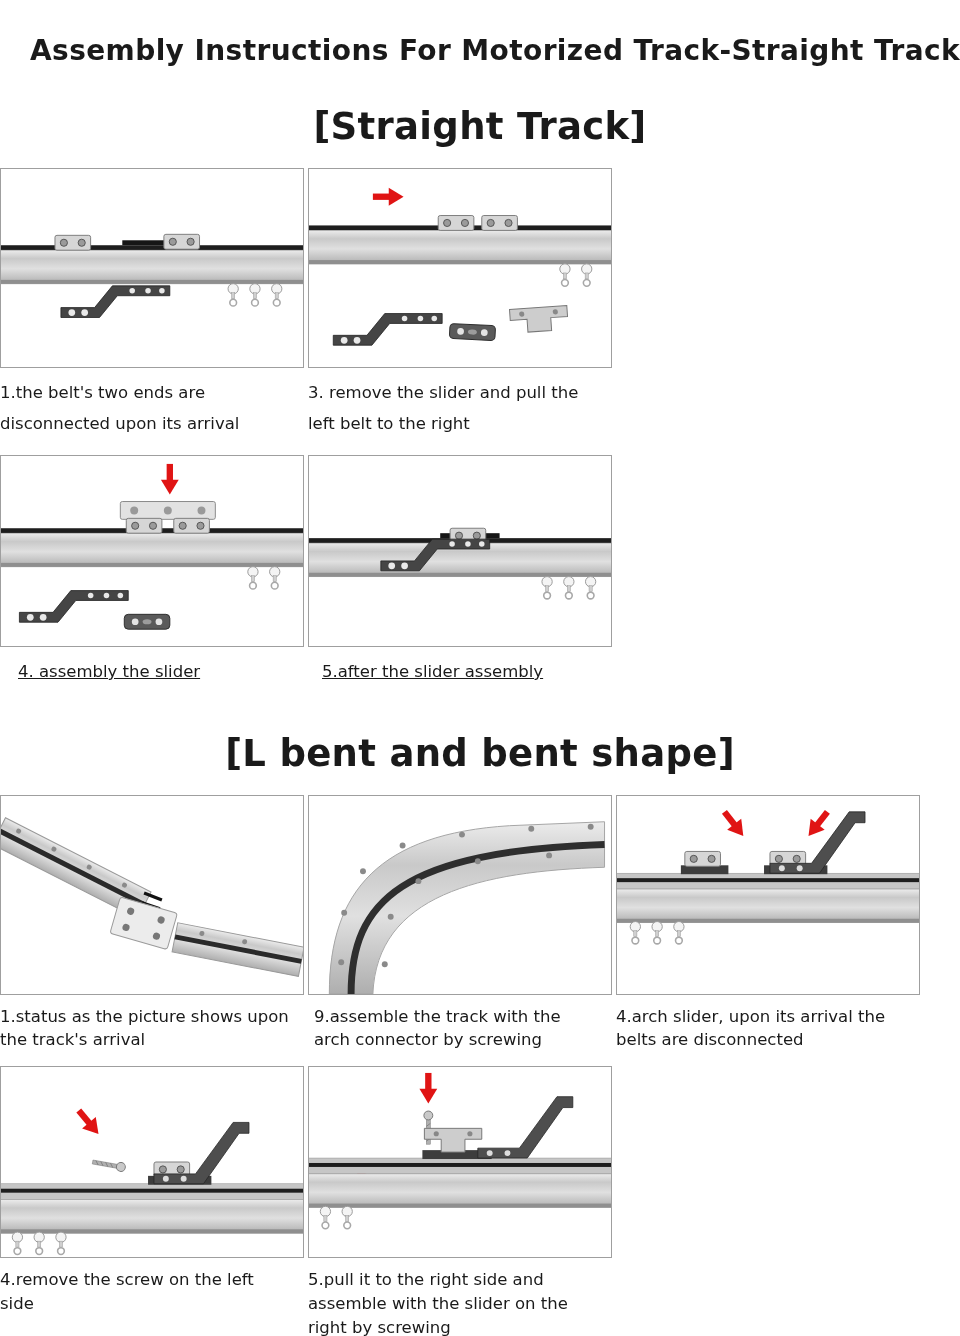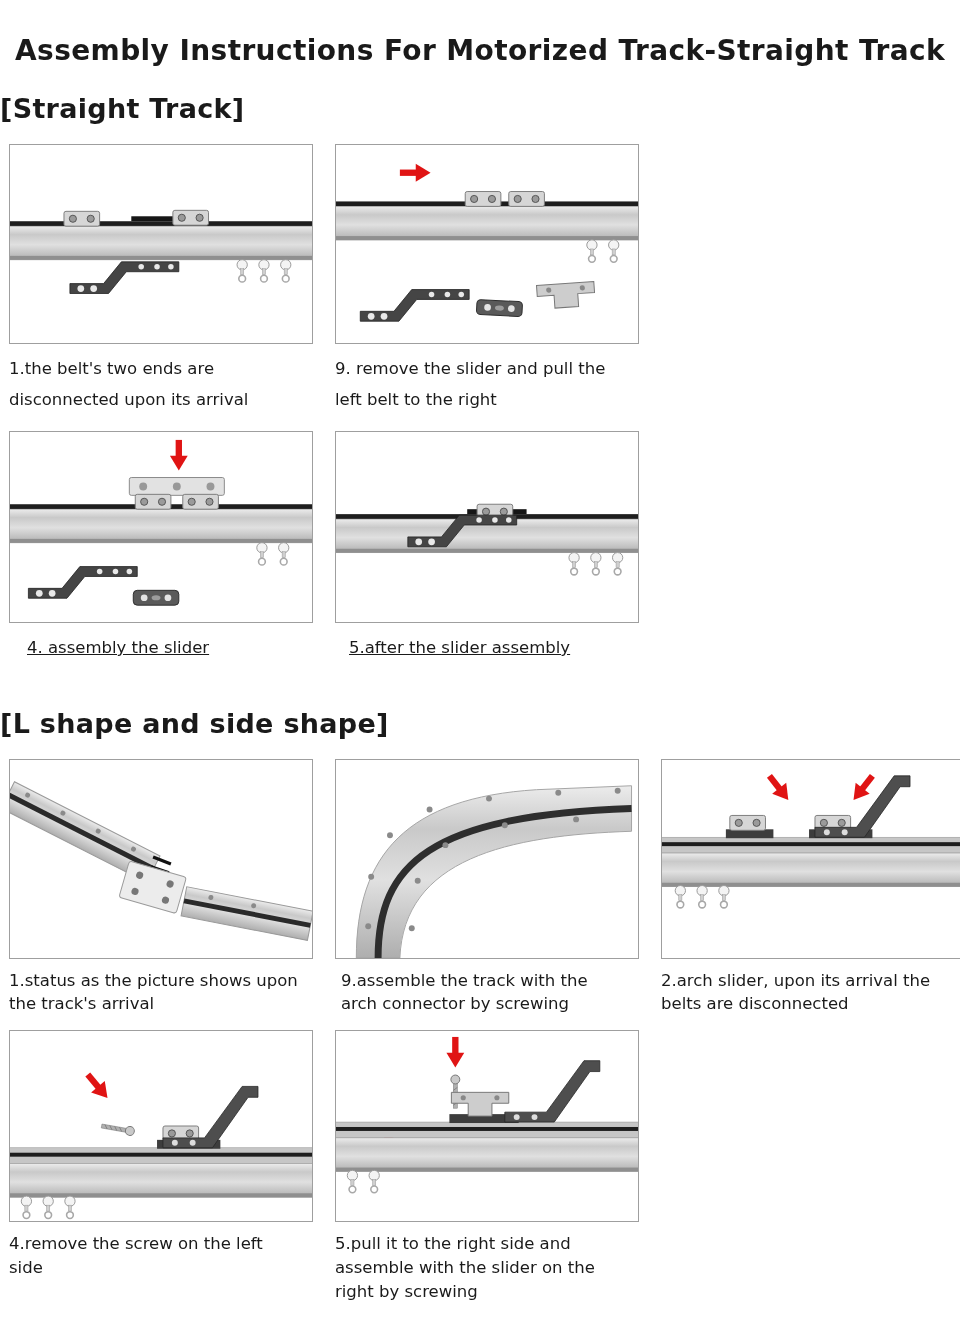--- a/index.html
+++ b/index.html
@@ -1,20 +1,20 @@
 <!DOCTYPE html>
 <html><head>
 <meta charset="utf-8">
 <style>
   html,body{margin:0;padding:0;background:#fff;}
   .page{width:960px;height:1336px;background:#fff;position:relative;overflow:hidden;
         font-family:"DejaVu Sans","Liberation Sans",sans-serif;color:#1a1a1a;}
-  .title{margin:34px 0 0 0;text-align:center;font-size:28px;font-weight:600;letter-spacing:.4px;}
-  .sec-head{margin:26px 0 0 0;text-align:left;font-size:27px;font-weight:600;letter-spacing:.3px;}
-  .grid{display:grid;grid-template-columns:repeat(3,304px);column-gap:22px;padding:0 9px;margin-top:20px;}
+  .title{margin:34px 0 0 0;text-align:right;font-size:28px;font-weight:600;letter-spacing:.4px;}
+  .sec-head{margin:38px 0 0 0;text-align:center;font-size:37px;font-weight:600;letter-spacing:.3px;}
+  .grid{display:grid;grid-template-columns:repeat(3,304px);column-gap:4px;padding:0 0;margin-top:20px;}
   .cell{display:flex;flex-direction:column;}
   .panel{width:100%;height:200px;border:1px solid #9f9f9f;background:#fff;box-sizing:border-box;}
   .panel.short{height:192px;}
   .panel svg{width:100%;height:100%;display:block;}
   .cap{font-size:16.5px;margin-top:10px;padding-right:14px;}
   .cap-straight{line-height:1.85;}
   .cap-l{line-height:1.45;}
   .indent1{padding-left:18px;}
   .indent2{padding-left:14px;}
   .indent3{padding-left:6px;}
@@ -117,21 +117,21 @@
           <use href="#trackH" transform="translate(0,62)"></use>
           <use href="#clamp" transform="translate(128,47)"></use>
           <use href="#clamp" transform="translate(172,47)"></use>
           <use href="#roller" transform="translate(256,101)"></use>
           <use href="#roller" transform="translate(278,101)"></use>
           <use href="#bracketZ" transform="translate(22,140)"></use>
           <use href="#plate2" transform="translate(140,156) rotate(3)"></use>
           <use href="#sliderT" transform="translate(200,142) rotate(-4)"></use>
         </svg>
       </div>
-      <div class="cap cap-straight">9. remove the slider and pull the left belt to the right</div>
+      <div class="cap cap-straight">3. remove the slider and pull the left belt to the right</div>
     </div>
   </div>
 
   <div class="grid" style="margin-top:16px;text-decoration:underline;">
     <div class="cell">
       <div class="panel short">
         <svg viewBox="0 0 300 192">
           <use href="#arrowD" transform="translate(168,8)"></use>
           <use href="#trackH" transform="translate(0,78)"></use>
           <rect x="118" y="46" width="96" height="18" rx="2" fill="#e2e2e2" stroke="#8a8a8a"></rect>
@@ -158,21 +158,21 @@
           <use href="#roller" transform="translate(238,127)"></use>
           <use href="#roller" transform="translate(260,127)"></use>
           <use href="#roller" transform="translate(282,127)"></use>
         </svg>
       </div>
       <div class="cap cap-straight indent2">5.after the slider assembly</div>
     </div>
     <div class="cell"></div>
   </div>
 
-  <h2 class="sec-head" style="margin-top:44px;">[L shape and side shape]</h2>
+  <h2 class="sec-head" style="margin-top:44px;">[L bent and bent shape]</h2>
 
   <div class="grid">
     <div class="cell">
       <div class="panel">
         <svg viewBox="0 0 300 200">
           <g transform="translate(2,22) rotate(27)">
             <rect width="165" height="30" fill="url(#gt)" stroke="#999"></rect>
             <rect y="12" width="165" height="5" fill="#2a2a2a"></rect>
             <circle cx="18" cy="6" r="2.5" fill="#8a8a8a"></circle>
               <circle cx="58" cy="6" r="2.5" fill="#8a8a8a"></circle>
@@ -227,21 +227,21 @@
           <rect x="62" y="70" width="48" height="9" fill="#3d3d3d"></rect>
           <use href="#clamp" transform="translate(66,56)"></use>
           <rect x="146" y="70" width="64" height="9" fill="#3d3d3d"></rect>
           <use href="#clamp" transform="translate(152,56)"></use>
           <use href="#armUp" transform="translate(152,8)"></use>
           <use href="#roller" transform="translate(16,132)"></use>
           <use href="#roller" transform="translate(38,132)"></use>
           <use href="#roller" transform="translate(60,132)"></use>
         </svg>
       </div>
-      <div class="cap cap-l">2.arch slider, upon its arrival the belts are disconnected</div>
+      <div class="cap cap-l">4.arch slider, upon its arrival the belts are disconnected</div>
     </div>
   </div>
 
   <div class="grid" style="margin-top:14px;">
     <div class="cell">
       <div class="panel short">
         <svg viewBox="0 0 300 192">
           <use href="#arrowD" transform="translate(76,44) rotate(-40)"></use>
           <use href="#screwH" transform="translate(90,96) rotate(10)"></use>
           <use href="#trackL" transform="translate(0,118)"></use>

